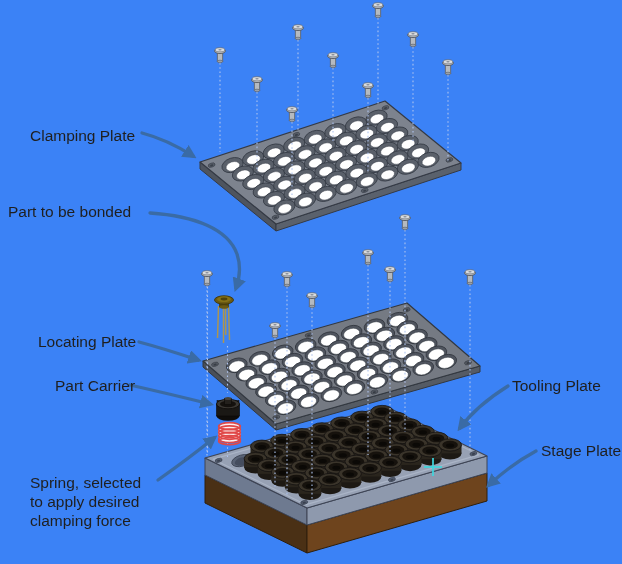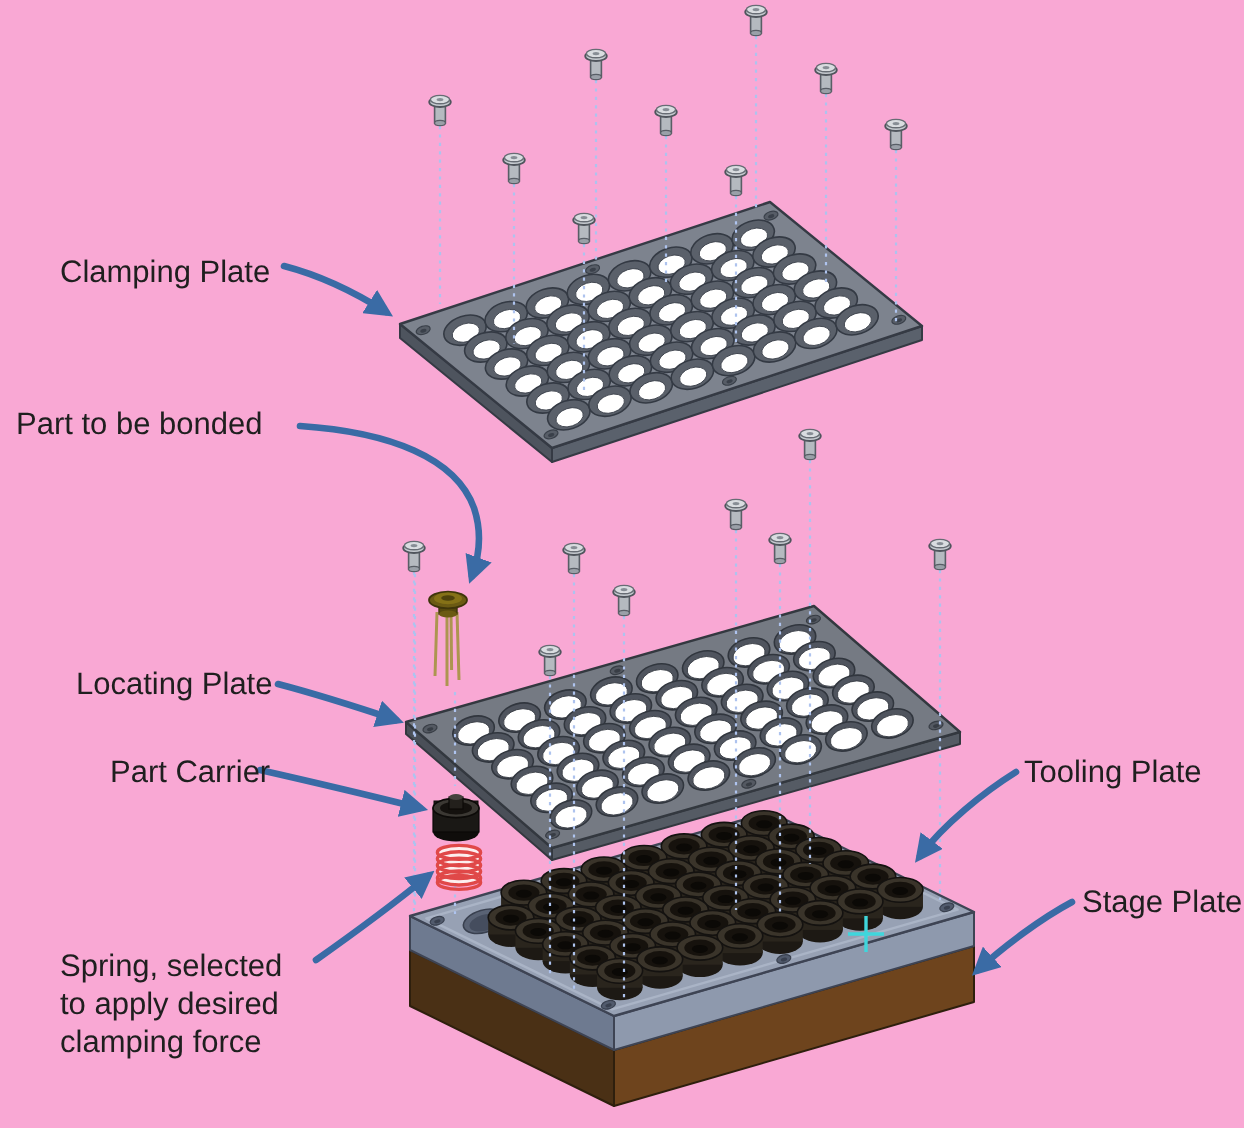--- a/index.html
+++ b/index.html
@@ -1,16 +1,16 @@
 <!DOCTYPE html>
 <html><head>
 <meta charset="utf-8">
 <style>
   html,body{margin:0;padding:0;background:#ffffff;}
-  .canvas{position:relative;width:622px;height:564px;background:#f9a8d4;overflow:hidden;
+  .canvas{position:relative;width:622px;height:564px;background:#3b82f6;overflow:hidden;
           font-family:"Liberation Sans", sans-serif;}
   svg{display:block;}
   svg text{font-family:"Liberation Sans", sans-serif;font-size:15.5px;fill:#1f1f1f;}
   .arrow{fill:none;stroke-width:3.3;stroke-linecap:round;}
 </style>
 </head>
 <body>
 
 <div class="canvas">
 <svg id="scene" width="622" height="564" viewBox="0 0 622 564" xmlns="http://www.w3.org/2000/svg">

